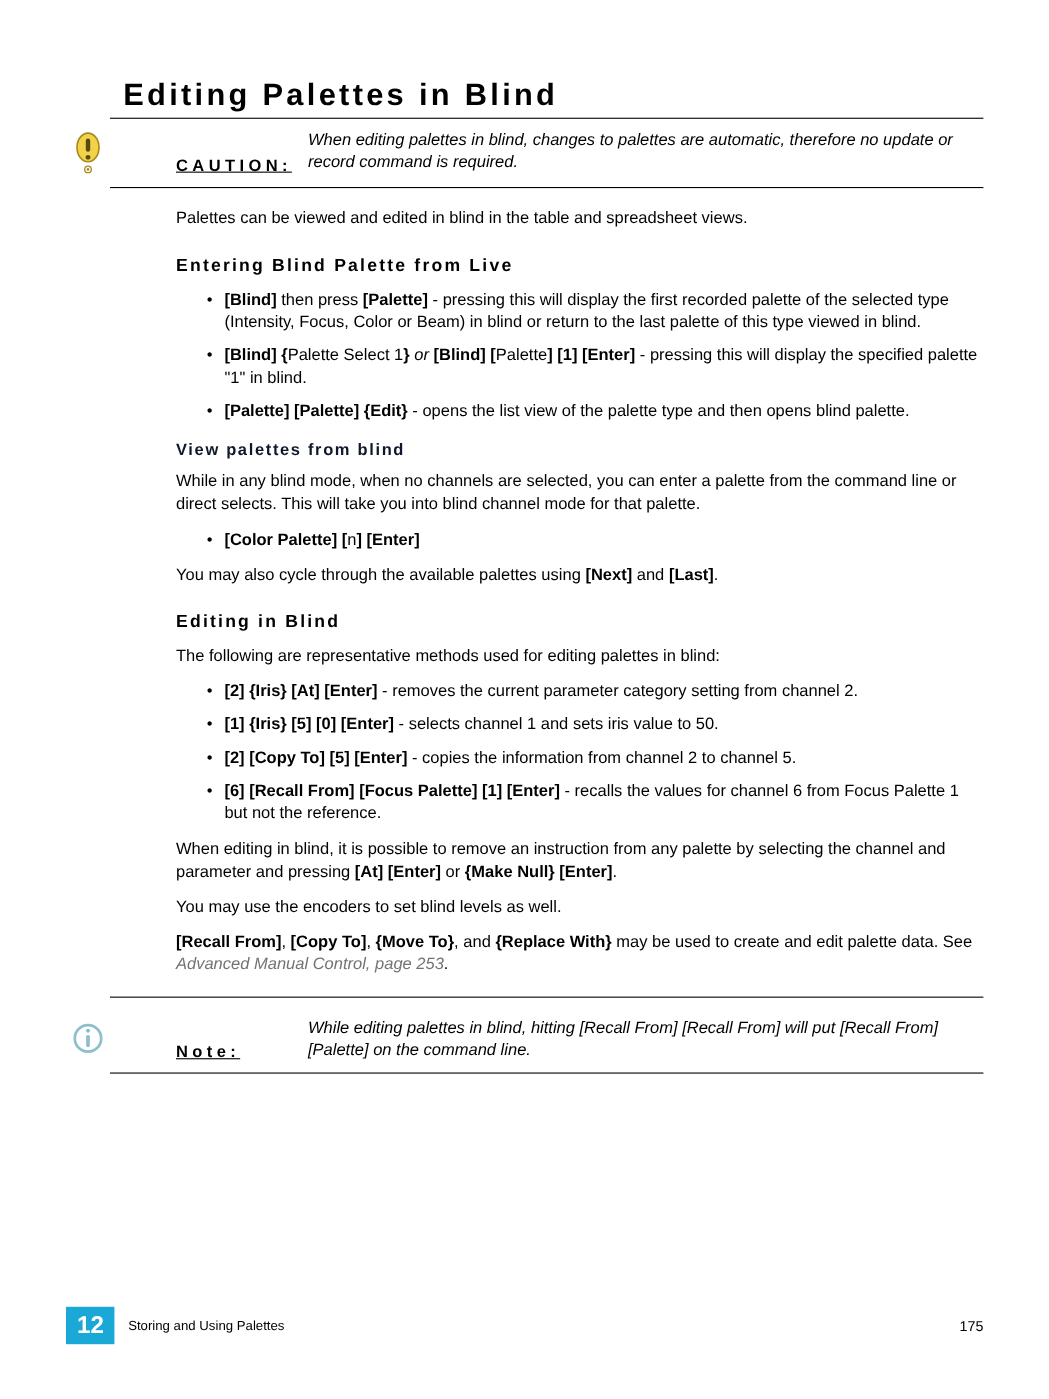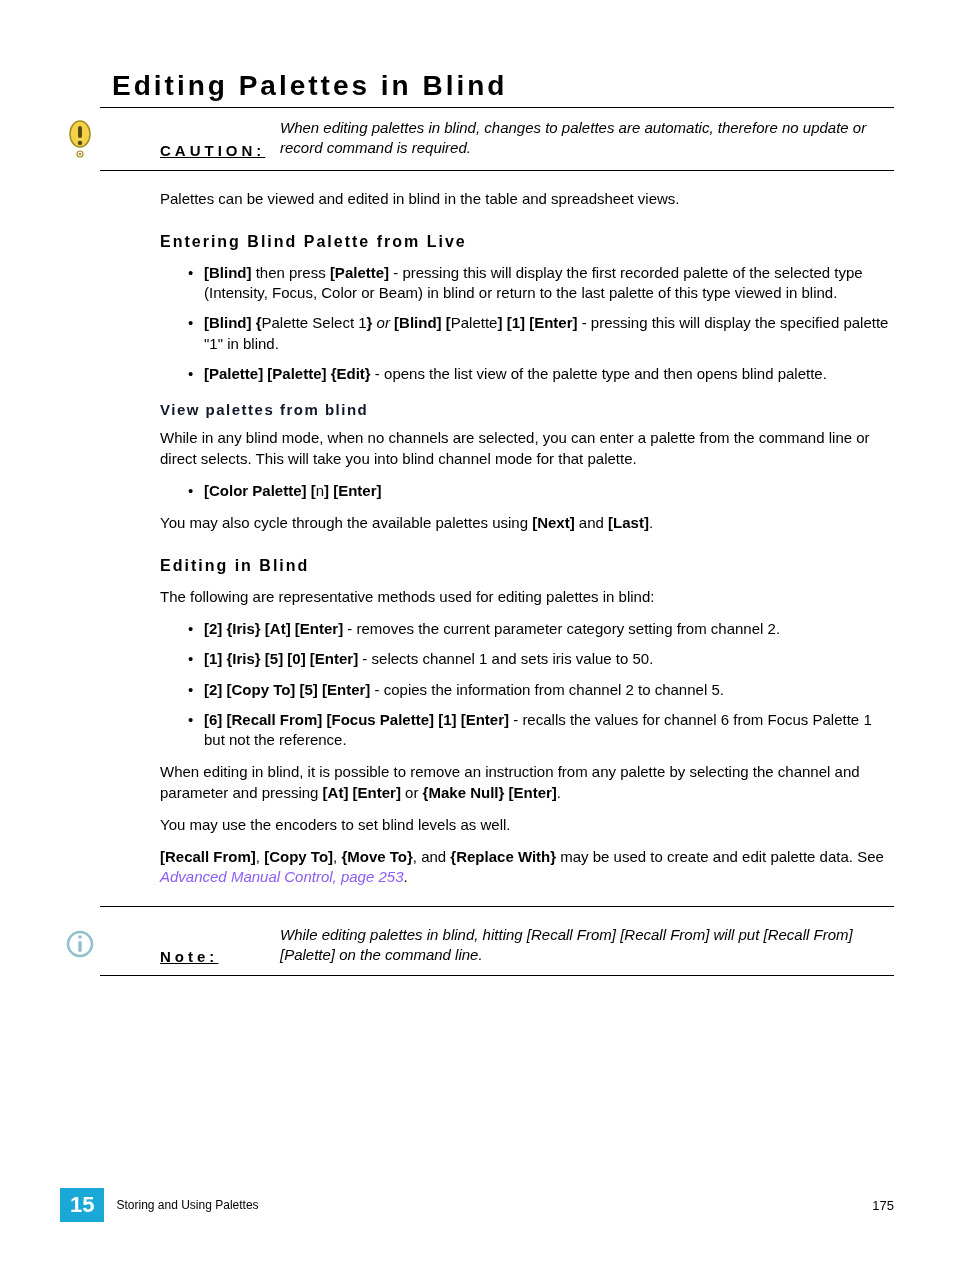--- a/index.html
+++ b/index.html
@@ -96,21 +96,21 @@
     margin-bottom: 10px;
     padding-left: 16px;
   }
   ul li::before {
     content: "•";
     position: absolute;
     left: 0;
     top: 0;
   }
   .link {
-    color: #8b5cf6;
+    color: #737373;
     font-style: italic;
   }
   .footer {
     position: absolute;
     bottom: 50px;
     left: 60px;
     right: 60px;
     display: flex;
     align-items: center;
     font-size: 12px;
@@ -195,16 +195,16 @@
     </span>
   </div>
   <div class="callout-body">
     <span class="callout-label">Note:</span>
     <span class="callout-text"><span>While editing palettes in blind, hitting </span><b>[Recall From] [Recall From]</b><span> will put </span><b>[Recall From] [Palette]</b><span> on the command line.</span></span>
   </div>
 </div>
 <hr class="body-rule">
 
 <div class="footer">
-  <span class="chapter-box">15</span>
+  <span class="chapter-box">12</span>
   <span class="footer-title">Storing and Using Palettes</span>
   <span class="footer-pagenum">175</span>
 </div>
 
 </body></html>

